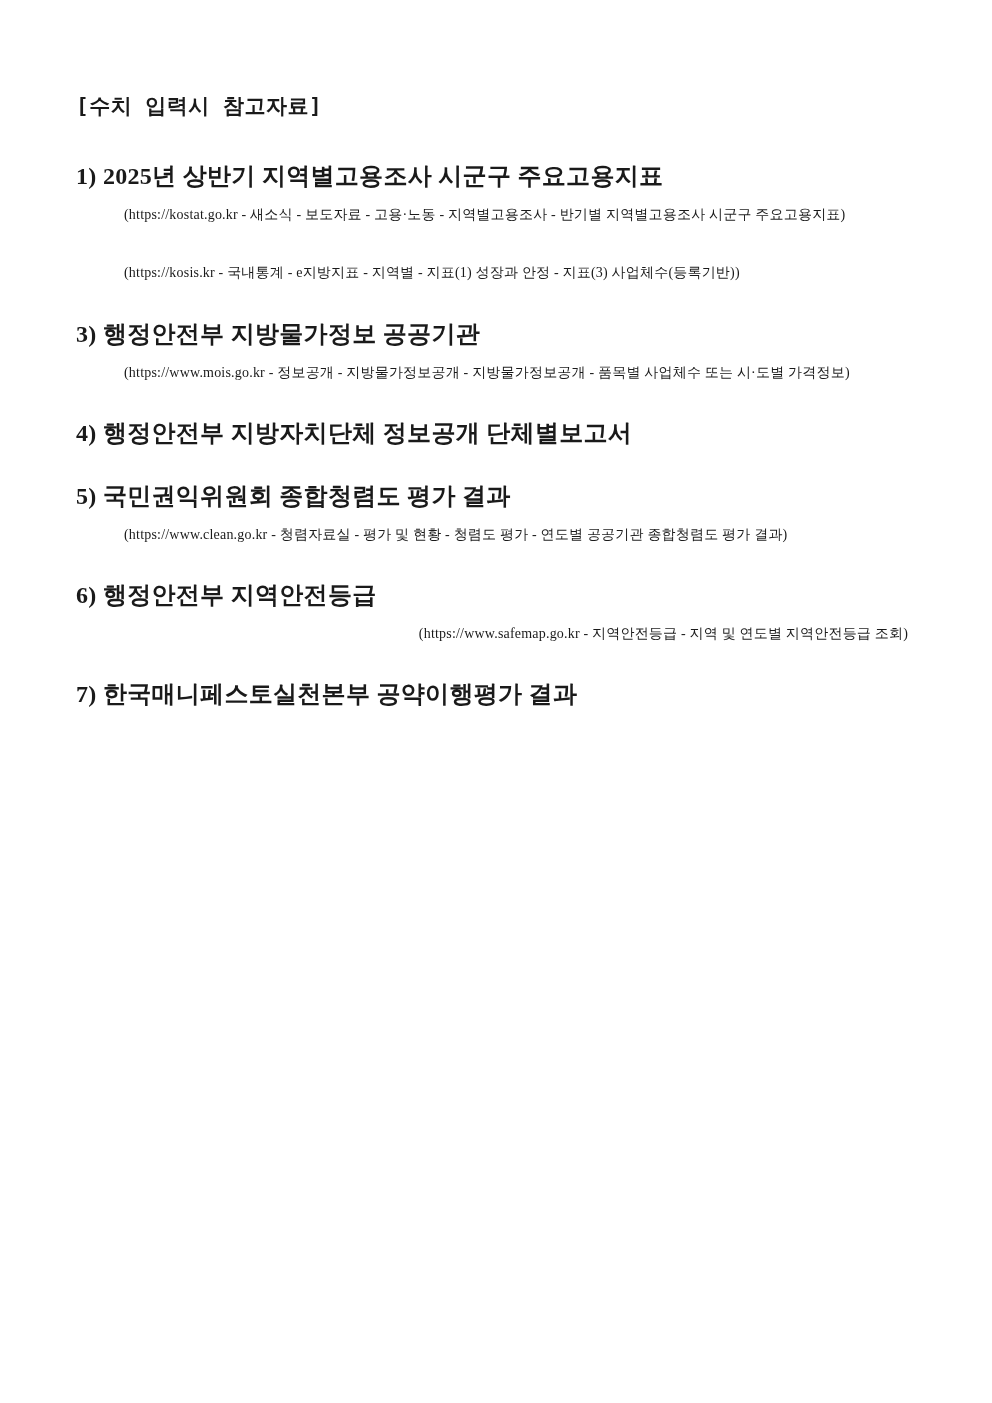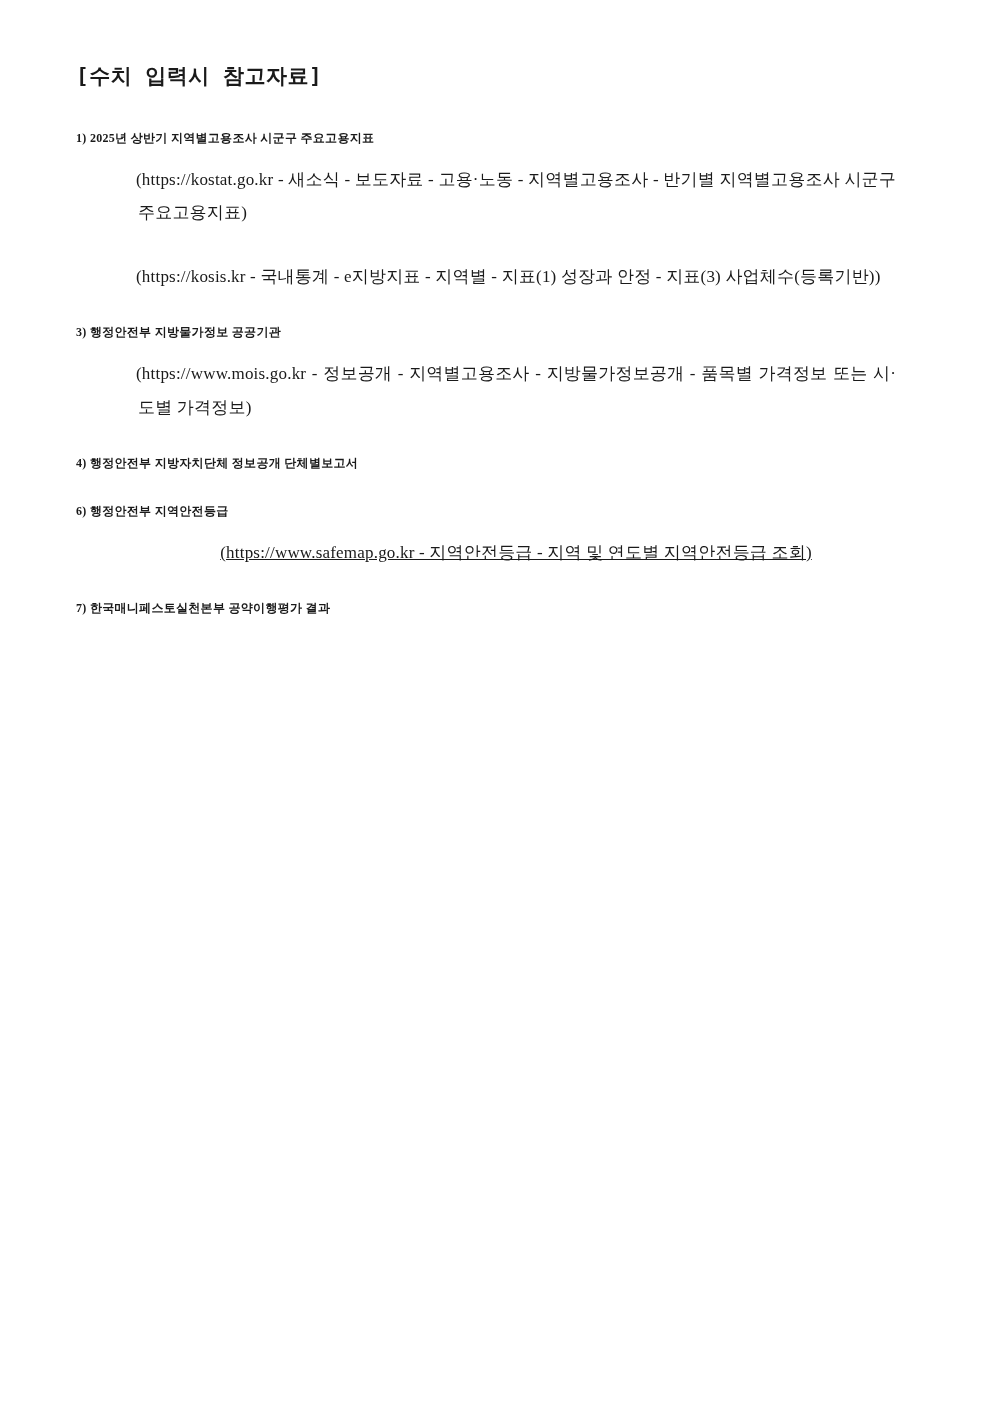--- a/index.html
+++ b/index.html
@@ -12,54 +12,53 @@
     height: 1403px;
     font-family: "Liberation Serif", "DejaVu Serif", serif;
     color: #1a1a1a;
     position: relative;
     overflow: hidden;
   }
   .page {
     box-sizing: border-box;
     width: 992px;
     height: 1403px;
-    padding: 62px 76px 40px 76px;
+    padding: 92px 76px 40px 76px;
   }
   .doc-title {
     font-size: 21px;
     font-weight: 700;
     letter-spacing: 0.5px;
     margin: 0 0 40px 0;
     font-family: "DejaVu Sans Mono", monospace;
   }
   .ref-item {
     margin-bottom: 31px;
   }
   .ref-heading {
-    font-size: 12px;
+    font-size: 24px;
     font-weight: 700;
     letter-spacing: 0.3px;
     margin: 0 0 9px 0;
     padding-left: 8px;
     text-indent: -8px;
   }
   .ref-body {
-    font-size: 17px;
+    font-size: 14px;
     line-height: 1.95;
-    margin: 16px;
+    margin: 4px;
     padding-left: 46px;
     text-indent: -2px;
     letter-spacing: 0.2px;
     text-align: justify;
     text-justify: inter-character;
     padding-right: 4px;
   }
   .ref-body.no-justify {
-    text-align: center;
-    text-decoration: underline;
+    text-align: right;
   }
 </style>
 </head>
 <body>
 
 <div class="page">
 
   <h1 class="doc-title">[수치 입력시 참고자료]</h1>
 
   <div class="ref-item">
@@ -72,30 +71,37 @@
 
   <div class="ref-item">
     <p class="ref-body">(https://kosis.kr - 국내통계 - e지방지표 - 지역별 - 지표(1) 성장과 안정 - 지표(3) 사업체수(등록기반))</p>
   </div>
 
   <div class="ref-item">
     <p class="ref-heading">
       <span>3)</span>
       <span>행정안전부 지방물가정보 공공기관</span>
     </p>
-    <p class="ref-body">(https://www.mois.go.kr - 정보공개 - 지역별고용조사 - 지방물가정보공개 - 품목별 가격정보 또는 시·도별 가격정보)</p>
+    <p class="ref-body">(https://www.mois.go.kr - 정보공개 - 지방물가정보공개 - 지방물가정보공개 - 품목별 사업체수 또는 시·도별 가격정보)</p>
   </div>
 
   <div class="ref-item">
     <p class="ref-heading">
       <span>4)</span>
       <span>행정안전부 지방자치단체 정보공개 단체별보고서</span>
     </p>
   </div>
 
+  <div class="ref-item">
+    <p class="ref-heading">
+      <span>5)</span>
+      <span>국민권익위원회 종합청렴도 평가 결과</span>
+    </p>
+    <p class="ref-body">(https://www.clean.go.kr - 청렴자료실 - 평가 및 현황 - 청렴도 평가 - 연도별 공공기관 종합청렴도 평가 결과)</p>
+  </div>
 
   <div class="ref-item">
     <p class="ref-heading">
       <span>6)</span>
       <span>행정안전부 지역안전등급</span>
     </p>
     <p class="ref-body no-justify">(https://www.safemap.go.kr - 지역안전등급 - 지역 및 연도별 지역안전등급 조회)</p>
   </div>
 
   <div class="ref-item">

